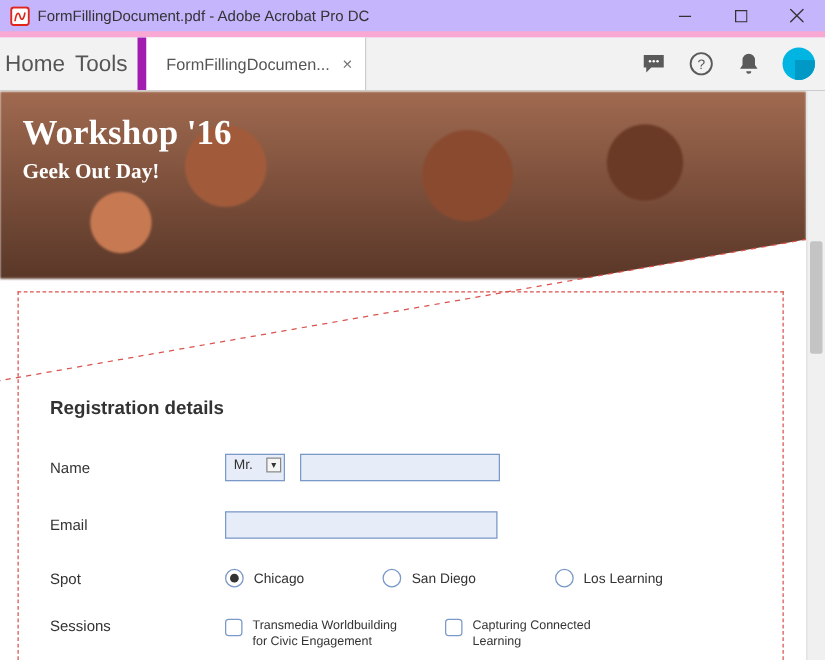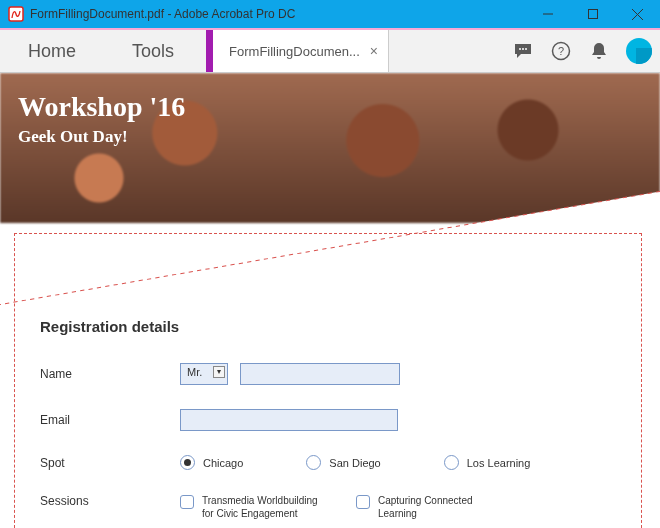--- a/index.html
+++ b/index.html
@@ -1,31 +1,31 @@
 <!DOCTYPE html>
 <html><head>
 <meta charset="utf-8">
 <style>
   * { box-sizing: border-box; margin: 0; padding: 0; }
   html, body { width: 660px; height: 528px; font-family: "Segoe UI", Arial, sans-serif; background: #fff; overflow: hidden; }
-  .titlebar { height: 30px; background: #0ea5e9; display: flex; align-items: center; border-bottom: 2px solid #f9a8d4; }
+  .titlebar { height: 30px; background: #c4b5fd; display: flex; align-items: center; border-bottom: 5px solid #f9a8d4; }
   .titlebar .app-icon { margin: 0 6px 0 8px; display:flex; align-items:center; }
   .titlebar .title { font-size: 12px; color: #333; flex: 1; }
   .winbtn { width: 45px; height: 30px; display:flex; align-items:center; justify-content:center; }
   .winbtn svg { display:block; }
   .topbar { height: 43px; background: #f2f2f2; display: flex; align-items: stretch; border-bottom: 1px solid #ccc; }
-  .tab-home, .tab-tools { padding: 0 28px; display:flex; align-items:center; font-size: 18px; color:#555; }
+  .tab-home, .tab-tools { padding: 0 4px; display:flex; align-items:center; font-size: 18px; color:#555; }
   .doc-tab { background:#fff; border-left:7px solid #a21caf; border-right:1px solid #ccc; display:flex; align-items:center; padding:0 10px 0 16px; font-size:13px; color:#555; margin-left:4px; position:relative; }
   .doc-tab .close { margin-left:10px; font-size:14px; color:#777; }
   .spacer { flex:1; }
   .ticon { width:38px; display:flex; align-items:center; justify-content:center; }
   .ticon svg { display:block; }
   .avatar { width:26px; height:26px; border-radius:50%; background:#00b5e2; margin:0 8px; align-self:center; position:relative; overflow:hidden; }
   .avatar::after { content:""; position:absolute; right:-2px; bottom:-2px; width:18px; height:18px; background:#0099c6; }
-  .content-wrap { display:flex; height:455px;flex-direction:column; }
+  .content-wrap { display:flex; height:455px; }
   .page-area { flex:1; background:#fff; position:relative; overflow:hidden; }
   .hero { height:150px; position:relative; background:
     radial-gradient(circle at 28% 40%, #a25b3a 0 32px, transparent 33px),
     radial-gradient(circle at 58% 45%, #8a4a30 0 36px, transparent 37px),
     radial-gradient(circle at 80% 38%, #6b3a26 0 30px, transparent 31px),
     radial-gradient(circle at 15% 70%, #c77a52 0 24px, transparent 25px),
     linear-gradient(180deg, #a06a50 0%, #5a3728 100%);
     filter: blur(1px);
   }
   .hero-text { position:absolute; top:18px; left:18px; color:#fff; font-family: Georgia, 'Times New Roman', serif; filter:none; }

